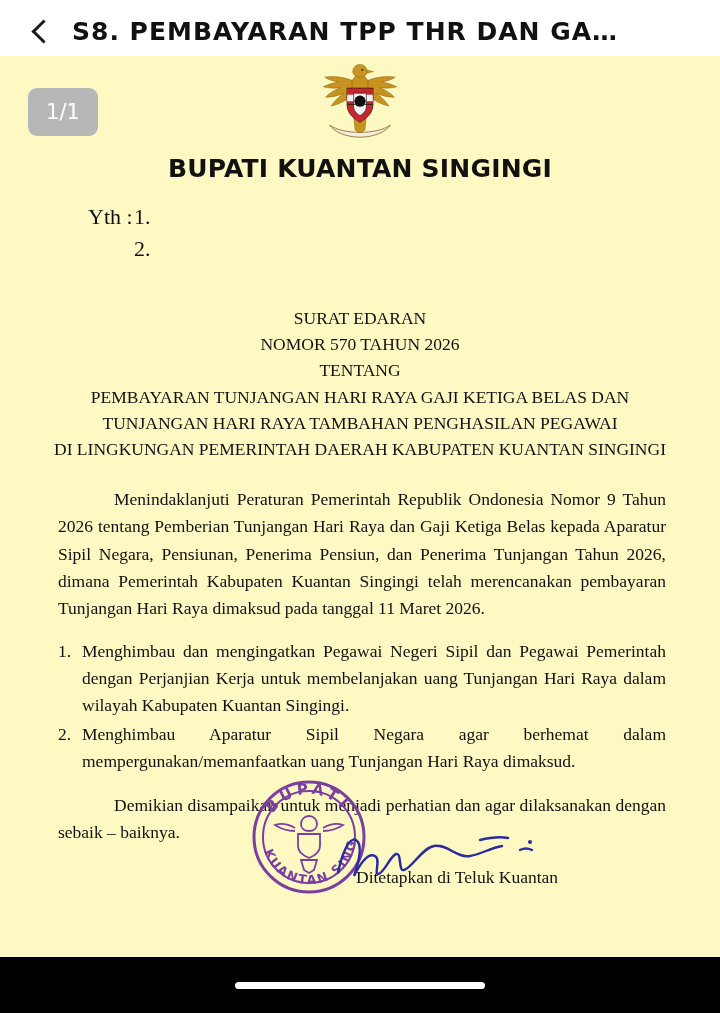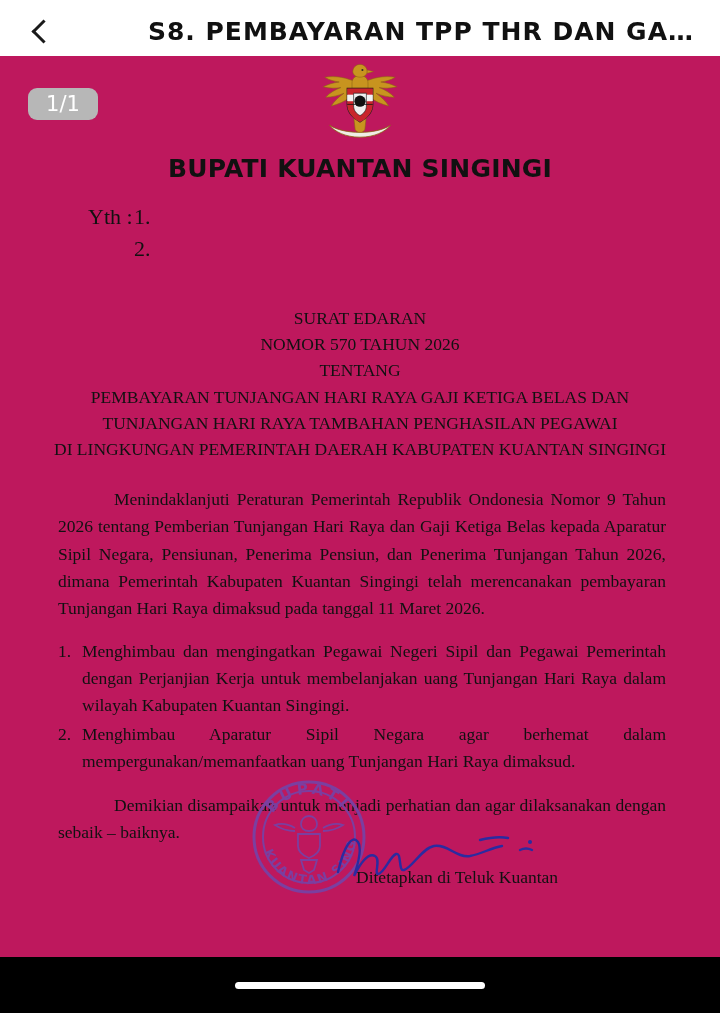--- a/index.html
+++ b/index.html
@@ -51,49 +51,48 @@
     font-family: "DejaVu Sans", sans-serif;
     font-weight: bold;
     font-size: 25px;
     letter-spacing: 1px;
     color: #111111;
     white-space: nowrap;
     overflow: hidden;
     text-overflow: ellipsis;
     padding-right: 26px;
     margin-left: 4px;
-    text-align: right;
   }
 
   
   .page-pill {
     position: absolute;
     top: 88px;
     left: 28px;
     width: 70px;
-    height: 32px;
+    height: 48px;
     background: #b7b7b7;
     border-radius: 9px;
     display: flex;
     align-items: center;
     justify-content: center;
     color: #ffffff;
     font-family: "DejaVu Sans", sans-serif;
     font-size: 21px;
     z-index: 15;
   }
 
   
   .sheet {
     position: absolute;
     top: 56px;
     left: 0;
     width: 720px;
     height: 957px;
-    background: #be185d;
+    background: #fef9c3;
     padding: 0 36px;
   }
 
   .garuda-wrap {
     display: flex;
     justify-content: center;
     margin-top: 2px;
     height: 84px;
   }
   .garuda {

